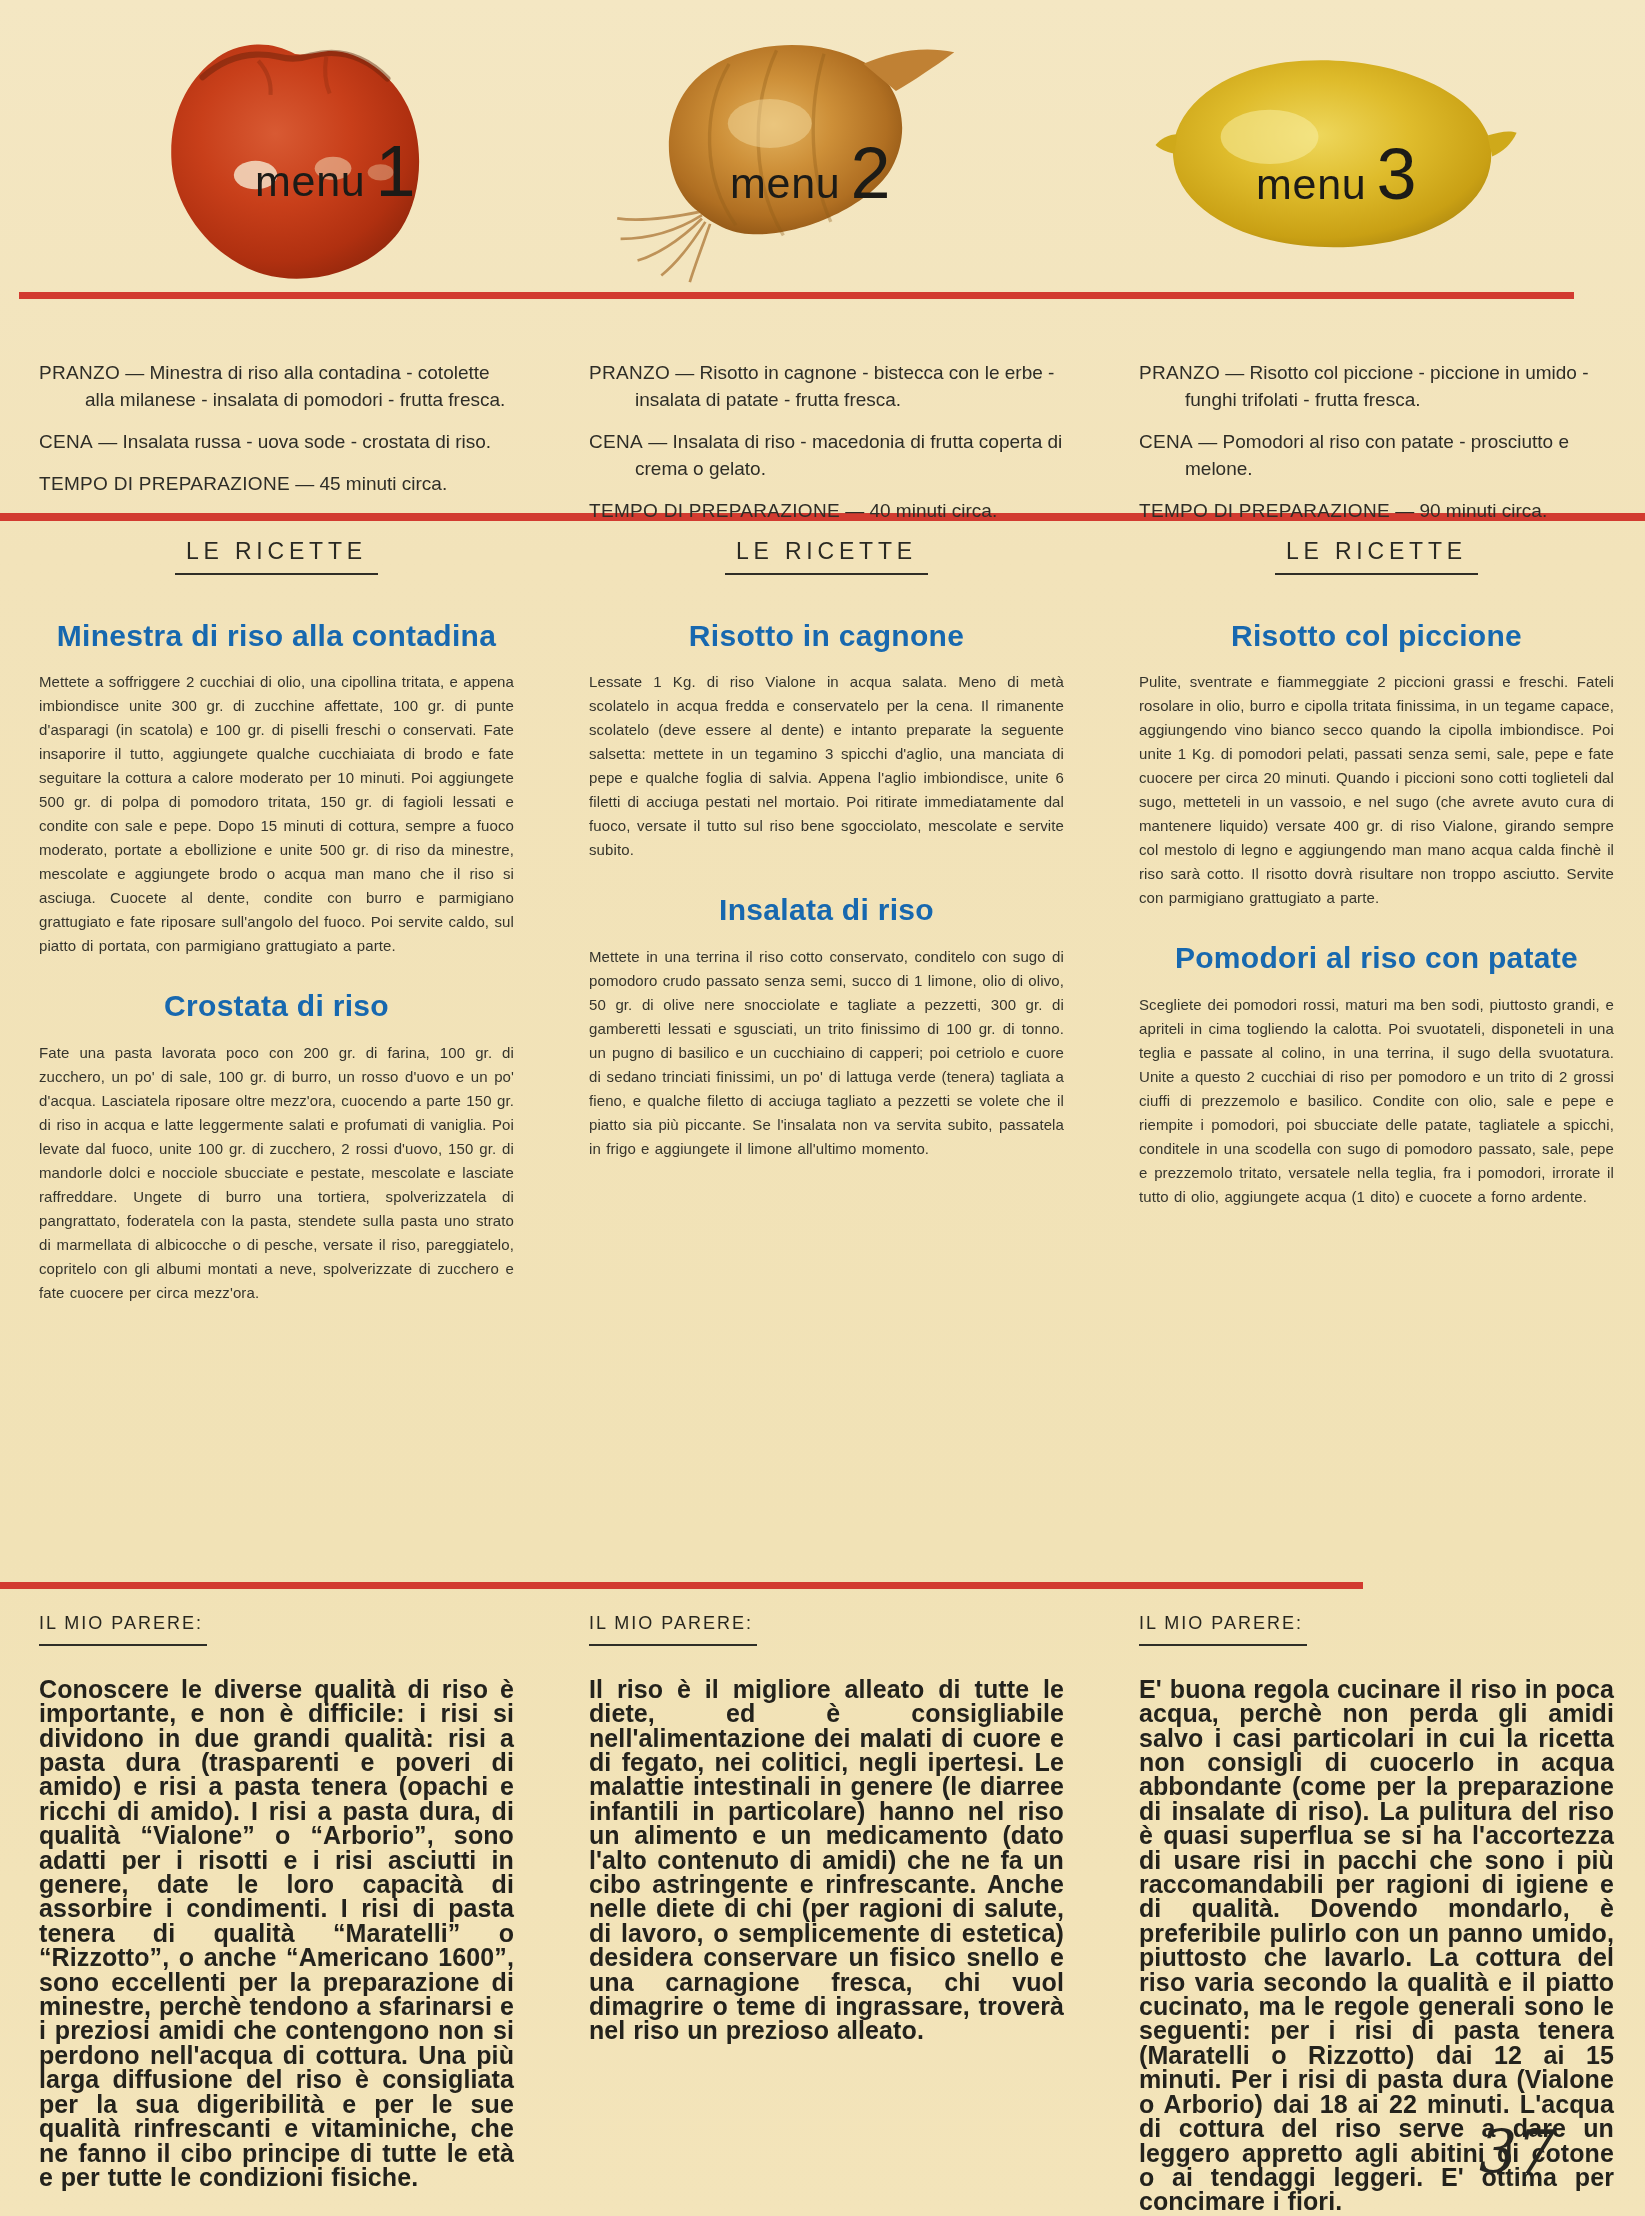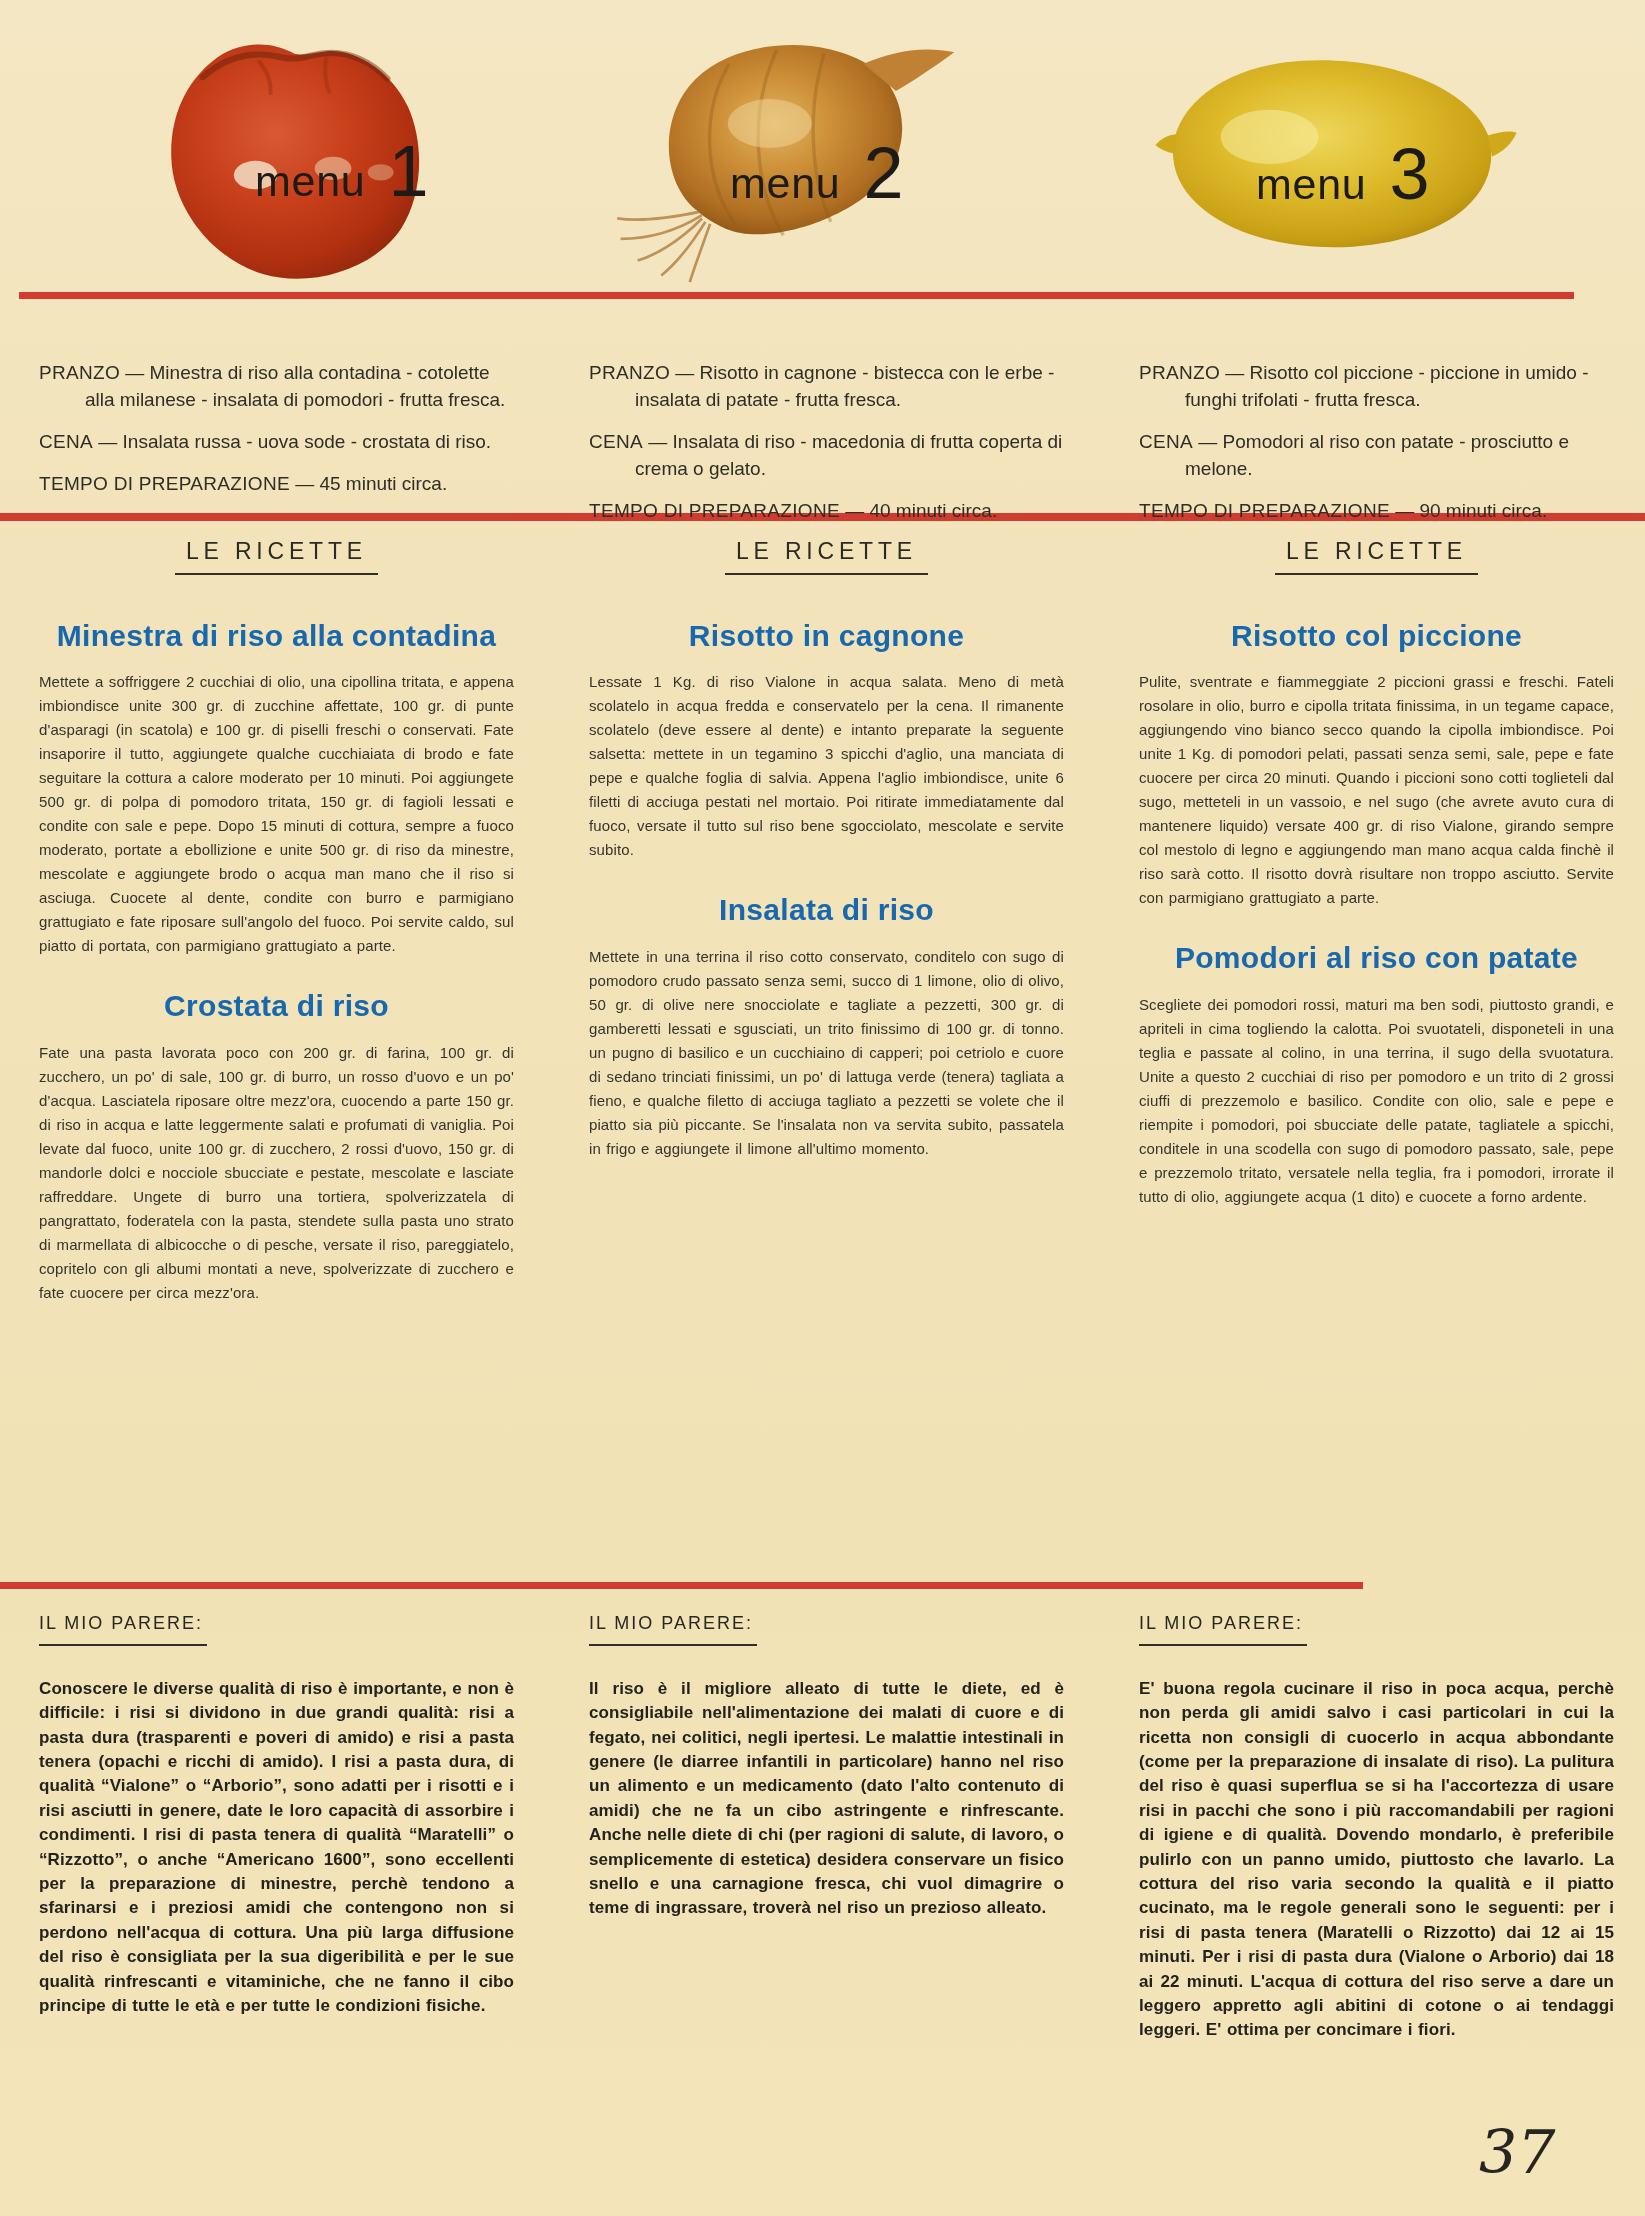--- a/index.html
+++ b/index.html
@@ -13,21 +13,21 @@
   #rule-1 { top:292px; left:19px;  width:1555px; }
   #rule-2 { top:513px; left:0;     width:1645px; height:8.1px; }
   #rule-3 { top:1582px; left:0;    width:1363px; }
 
   
   .fruit { position:absolute; }
   #fruit-tomato { left:155px; top:35px;  width:280px; height:253px; }
   #fruit-onion  { left:600px; top:15px;  width:383px; height:274px; }
   #fruit-lemon  { left:1146px; top:35px; width:372px; height:239px; }
   .fruit svg { display:block; width:100%; height:100%; }
-  .menu-tag { position:absolute; display:flex; align-items:baseline; gap:23px; color:#1c1b17; white-space:nowrap;text-align:right; }
+  .menu-tag { position:absolute; display:flex; align-items:baseline; gap:10px; color:#1c1b17; white-space:nowrap;text-align:right; }
   .menu-word { font-size:43px; letter-spacing:0.7px; }
   .menu-num  { font-size:72px; line-height:1; }
   #fruit-tomato .menu-tag { left:100px; top:100px; }
   #fruit-onion  .menu-tag { left:130px; top:122px; }
   #fruit-lemon  .menu-tag { left:110px; top:103px; }
 
   
   .menu-col, .recipes-col, .parere-col { position:absolute; width:475px; }
   .c1 { left:39px; } .c2 { left:589px; } .c3 { left:1139px; }
   .menu-col { top:319px; }
@@ -41,21 +41,21 @@
 
   .sec-head { display:inline-block; font-size:23px; letter-spacing:4.8px; color:#2b2a23;
               border-bottom:2px solid #2f2e27; padding:0 11px 8.1px; margin-top:13.6px; }
   .recipe-title { font-size:30px; color:#1768af; margin:31px 0 17.7px; letter-spacing:0.3px; }
   .recipe:first-of-type .recipe-title { margin-top:44px; }
   .recipe-body { font-size:15px; line-height:24px; text-align:justify;
                  letter-spacing:0.1px; word-spacing:1px; color:#35342c; }
 
   .parere-head { display:inline-block; font-size:18px; letter-spacing:2px; color:#28271f;
                  border-bottom:2.7px solid #2f2e27; padding:0 4.1px 9.5px 0; margin-top:16.3px; }
-  .parere-body { margin-top:31px; font-weight:bold; font-size:17px; line-height:24.4px;
+  .parere-body { margin-top:31px; font-weight:bold; font-size:25px; line-height:24.4px;
                  text-align:justify; letter-spacing:0.1px; word-spacing:0.7px; color:#23221c; }
 
   #page-number { position:absolute; left:1479px; top:2117px;
                  font-family:"DejaVu Serif", serif; font-style:italic;
                  font-size:60px; color:#26251f; }
 </style>
 </head>
 <body>
 
 <div id="page">

